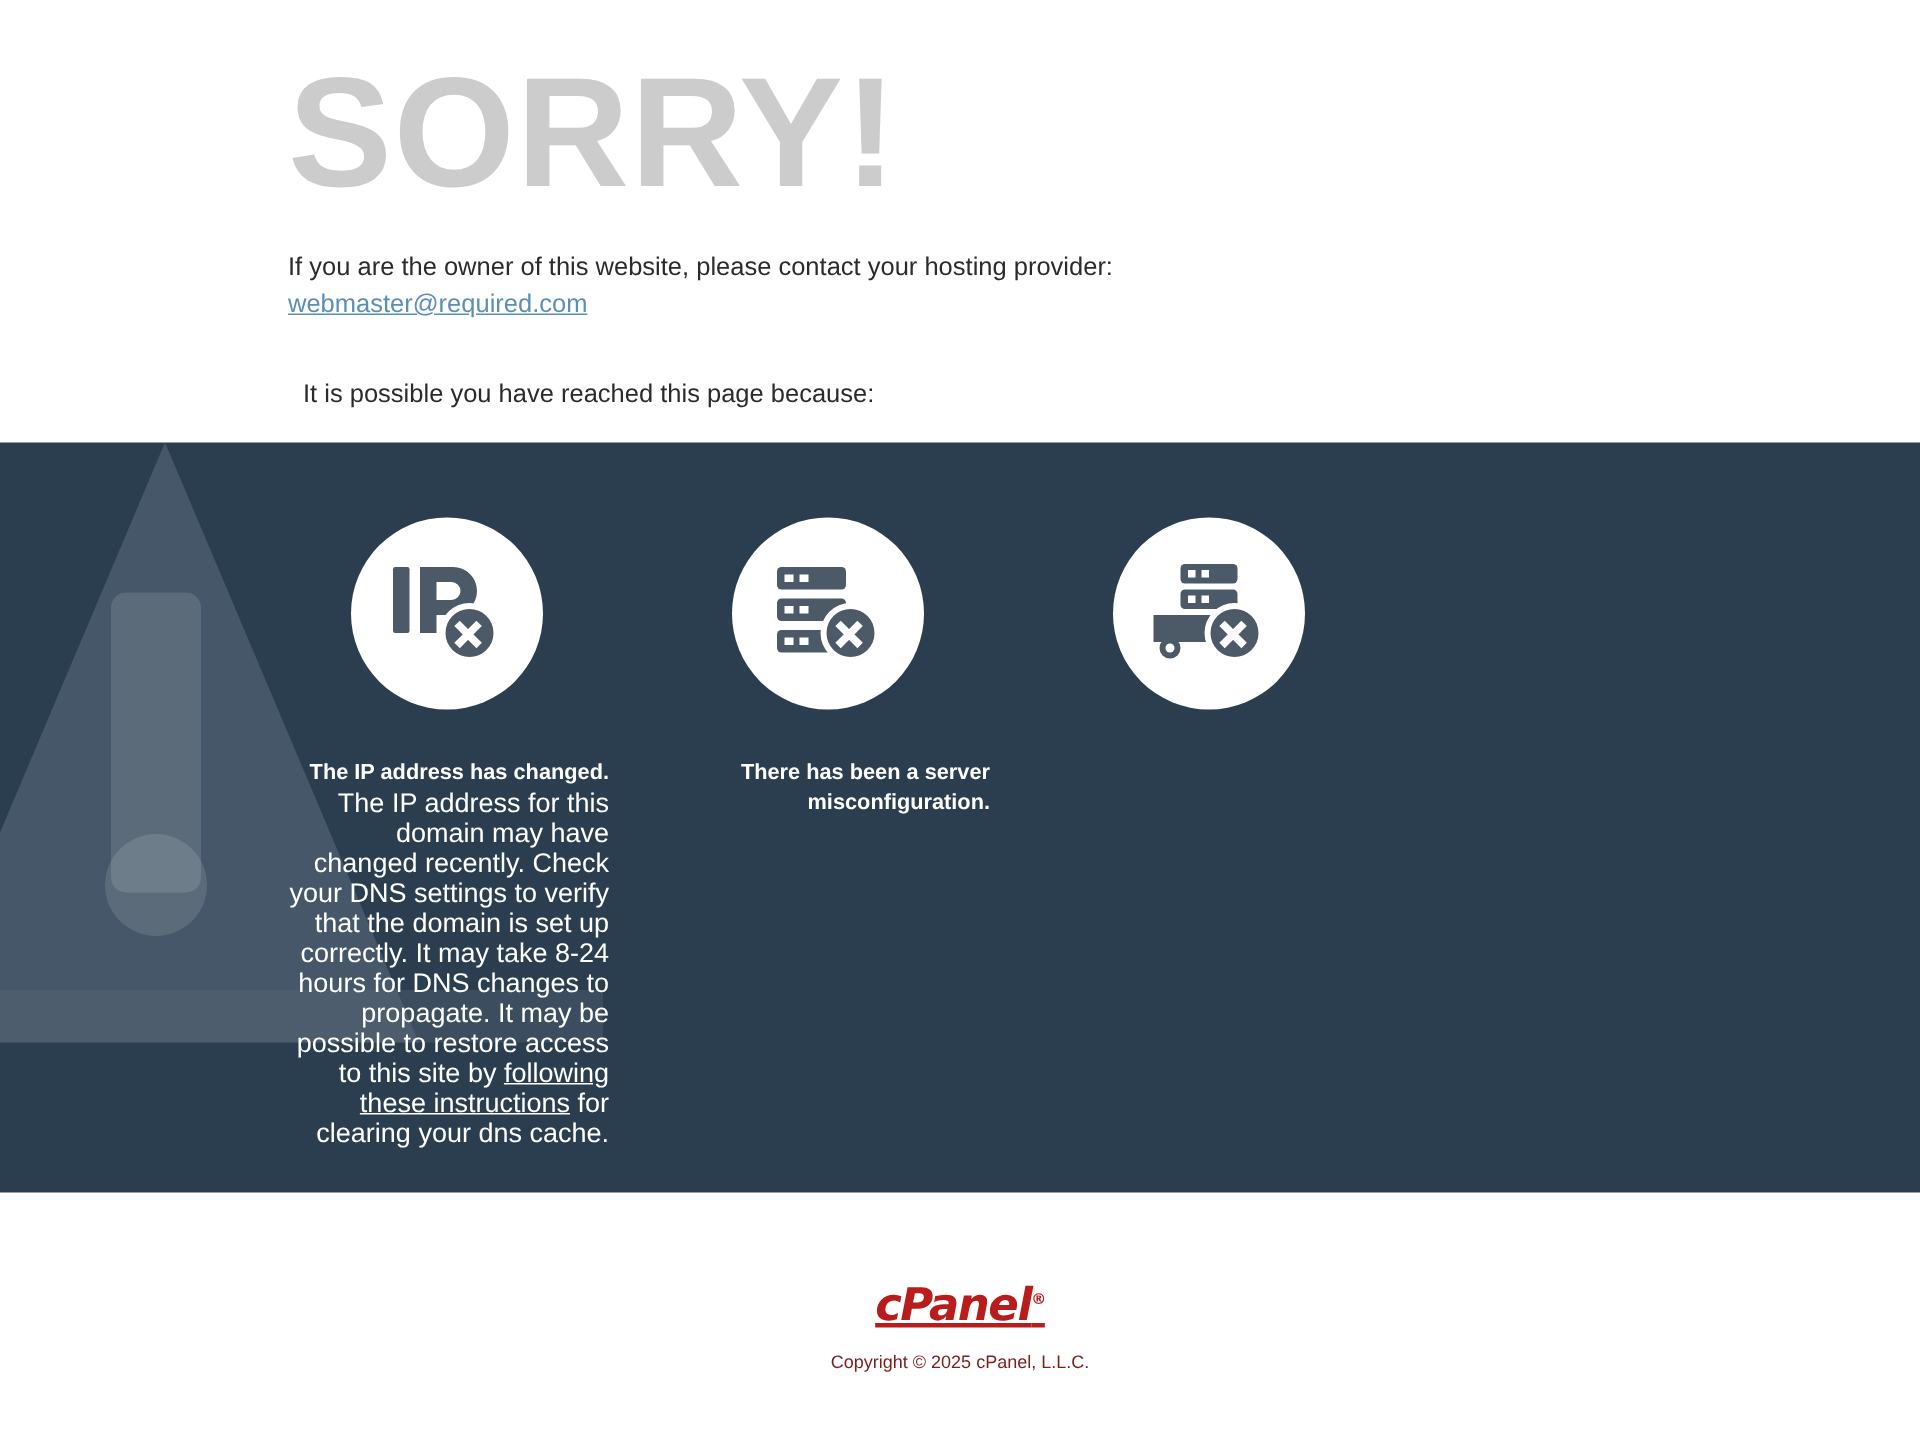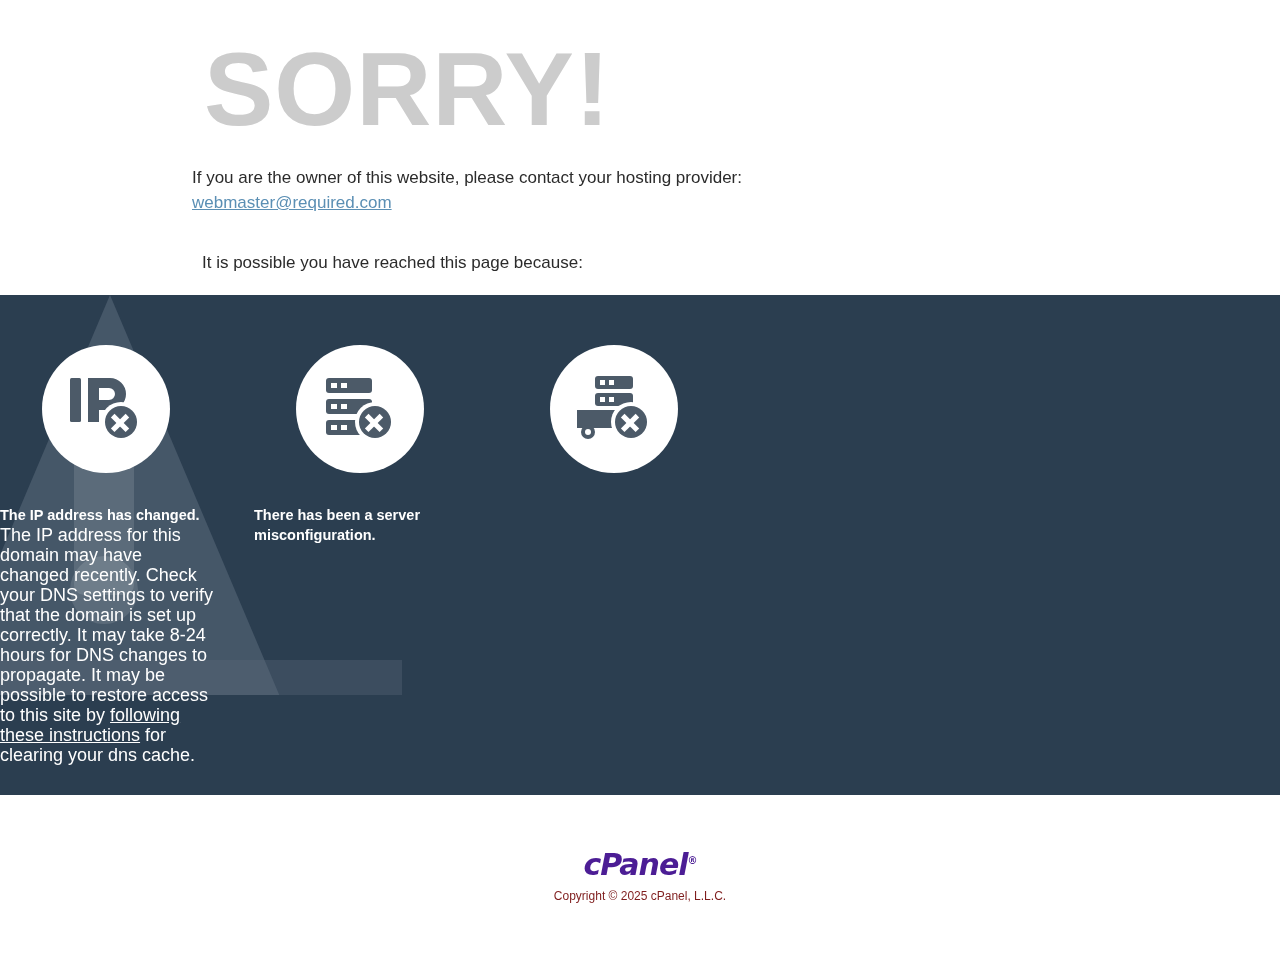--- a/index.html
+++ b/index.html
@@ -25,21 +25,20 @@
   .sorry {
     position: absolute;
     left: 192px;
     top: 20px;
     font-size: 104px;
     line-height: 138px;
     font-weight: bold;
     color: #cccccc;
     letter-spacing: 1px;
     white-space: nowrap;
-    margin-left: 12px;
   }
   .lead {
     position: absolute;
     left: 192px;
     top: 165px;
     font-size: 17px;
     line-height: 25px;
     color: #2b2b2b;
     width: 900px;
   }
@@ -72,21 +71,23 @@
     height: 400px;
     opacity: 1;
     pointer-events: none;
   }
   .cols {
     position: absolute;
     left: 0;
     top: 0;
     width: 1280px;
     display: flex;
+    padding-left: 192px;
     box-sizing: border-box;
+    text-align: right;
   }
   .col {
     width: 254px;
     margin-right: 0px;
     position: relative;
   }
   .col .circle {
     width: 128px;
     height: 128px;
     border-radius: 64px;
@@ -122,27 +123,28 @@
   .footer {
     height: 165px;
     background: #ffffff;
     text-align: center;
     padding-top: 50px;
     box-sizing: border-box;
   }
   .cplogo {
     font-size: 30px;
     font-weight: bold;
-    color: #4c1d95;
+    color: #b91c1c;
     font-family: "DejaVu Sans", sans-serif;
     font-style: italic;
     letter-spacing: -1px;
-    line-height: 32px;
+    line-height: 44px;
     position: relative;
     display: inline-block;
+    text-decoration: underline;
   }
   .cplogo .reg {
     font-size: 10px;
     vertical-align: super;
     font-style: normal;
   }
   .copyright {
     margin-top: 8px;
     font-size: 12px;
     color: #7f1d1d;

